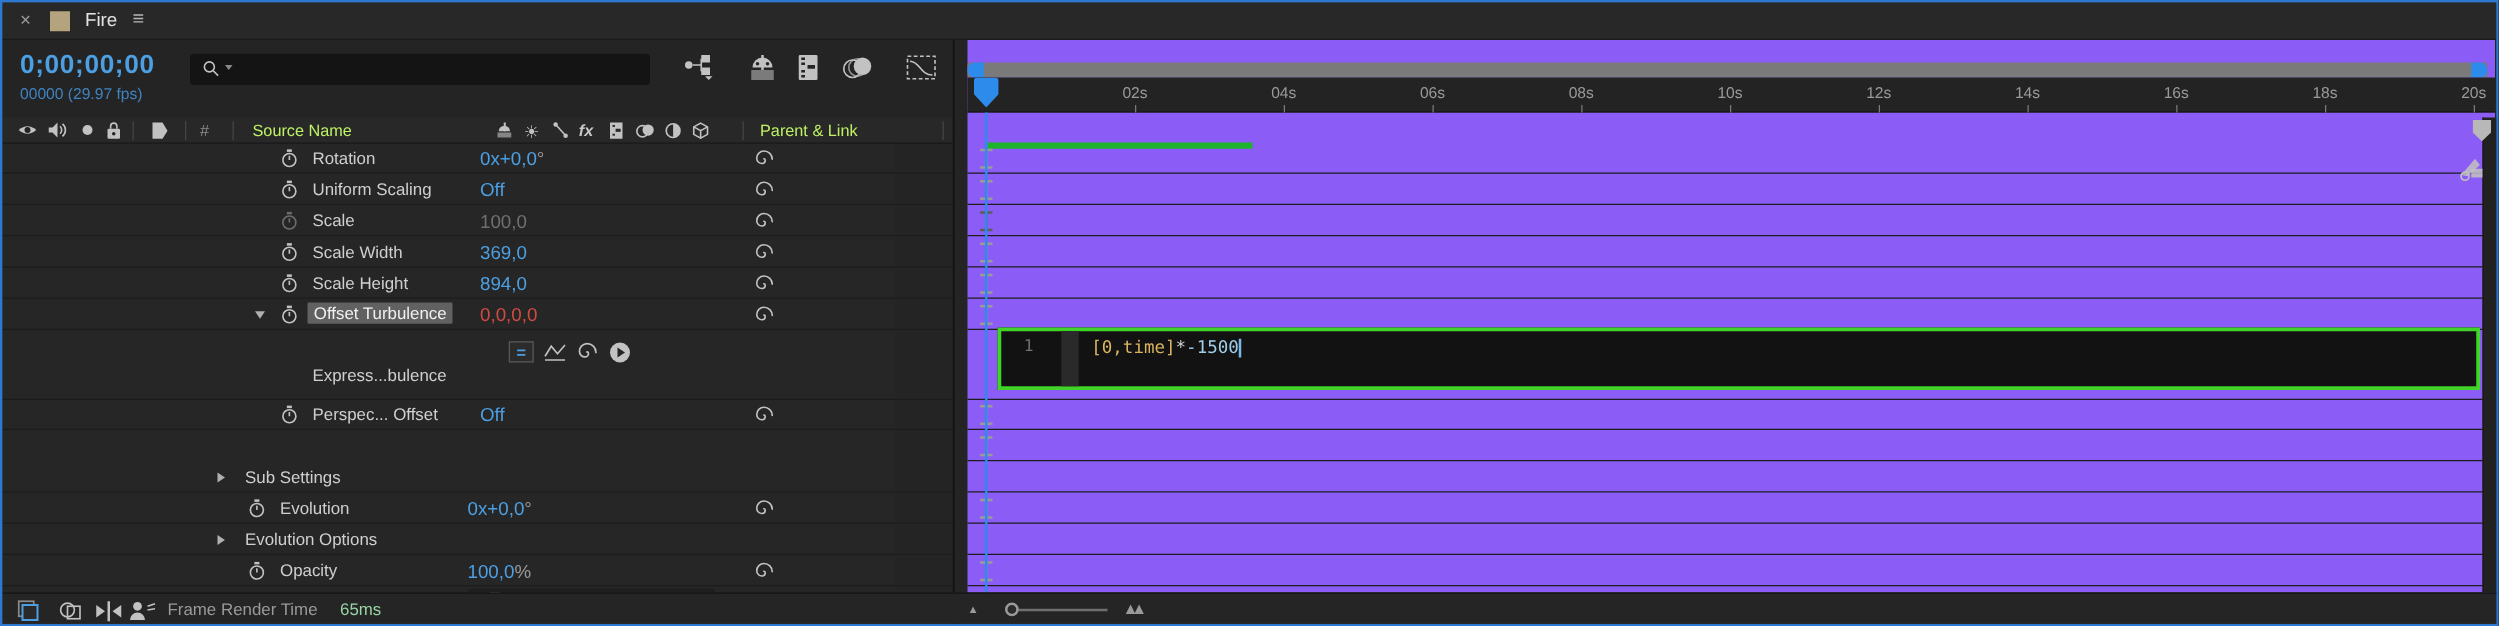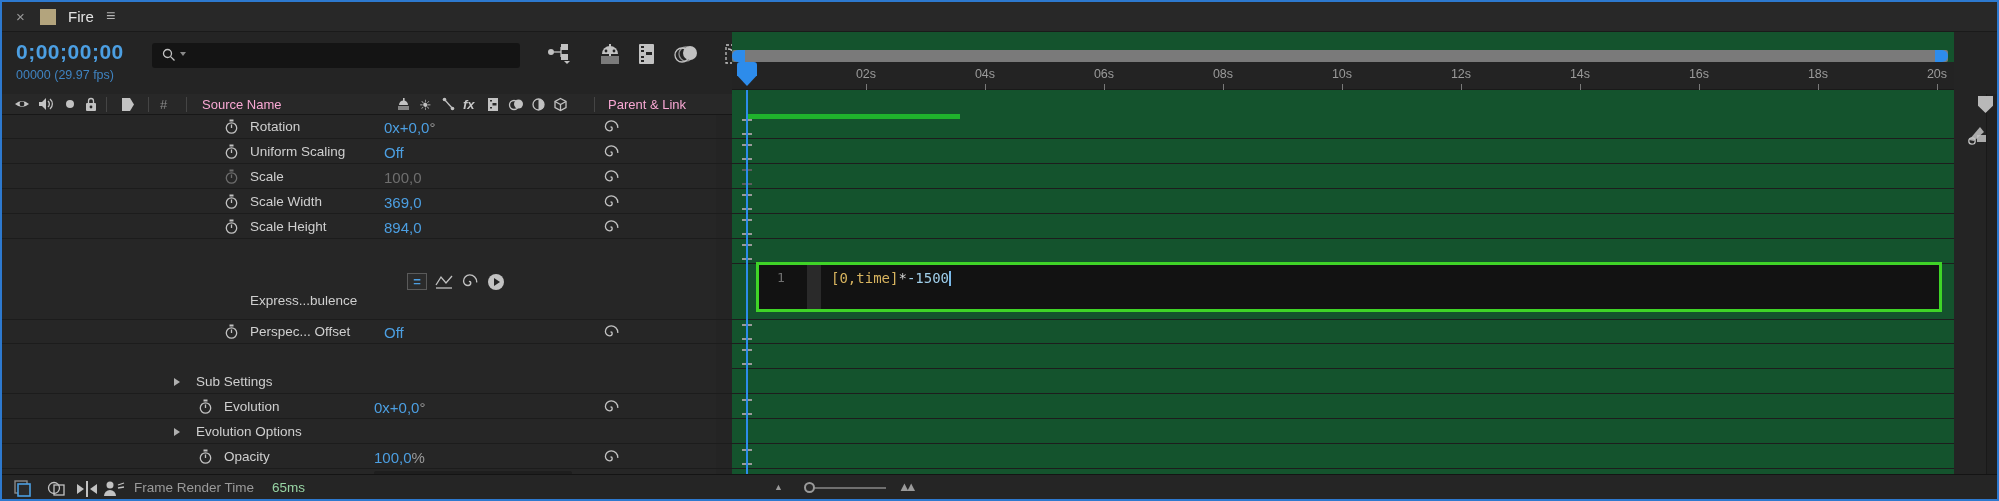--- a/index.html
+++ b/index.html
@@ -20,38 +20,38 @@
   #controls { position:absolute; left:0; top:30px; width:762px; height:62px; background:#242424; }
   .timecode { position:absolute; left:14px; top:8px; color:#4c9fe2; font-size:21px; font-weight:bold; letter-spacing:.5px; }
   .frameinfo { position:absolute; left:14px; top:36px; color:#3f83c0; font-size:12.5px; }
   .searchbox { position:absolute; left:150px; top:11px; width:368px; height:25px; background:#141414; border-radius:3px; }
   .searchbox svg { position:absolute; left:10px; top:5px; }
   .search-caret { position:absolute; left:28px; top:9px; width:0; height:0; border-left:3.5px solid transparent; border-right:3.5px solid transparent; border-top:4px solid #8a8a8a; }
   .tb-icon { position:absolute; top:10px; color:#b8b8b8; }
   
   #cols { position:absolute; left:0; top:92px; width:762px; height:21px; background:#282828; border-bottom:1px solid #171717; }
   .col-sep { position:absolute; top:3px; width:1px; height:15px; background:#454545; }
-  .col-label { position:absolute; top:3px; color:#f9a8d4; font-size:13px; }
+  .col-label { position:absolute; top:3px; color:#bef264; font-size:13px; }
   .hdr-ico { position:absolute; top:3px; color:#c2c2c2; font-size:12px; }
   
   #rows { position:absolute; left:0; top:113px; width:714px; height:359px; background:#262626; }
   .row { position:absolute; left:0; width:762px; height:24px; border-bottom:1px solid #1c1c1c; }
   .row .lbl { position:absolute; top:4px; color:#cfcfcf; font-size:13.5px; white-space:nowrap; }
   .row .val { position:absolute; left:382px; top:4px; font-size:15px; white-space:nowrap; }
   .blue { color:#4c9fe2; } .red { color:#cf4a41; } .dim { color:#6f6f6f; }
   .suffix { color:#9a9a9a; }
   .sw { position:absolute; top:4px; width:15px; height:16px; }
   .whip { position:absolute; left:601px; top:4px; width:16px; height:16px; }
   .sel-label { background:#616161; color:#f0f0f0 !important; padding:1px 5px; border-radius:1px; }
   .tri-r { width:0; height:0; border-top:4.5px solid transparent; border-bottom:4.5px solid transparent; border-left:6px solid #b0b0b0; position:absolute; top:8px; }
   .tri-d { width:0; height:0; border-left:4.5px solid transparent; border-right:4.5px solid transparent; border-top:6px solid #b0b0b0; position:absolute; top:9px; }
   .expr-ico { position:absolute; top:8px; }
   .eq-box { left:405px; width:20px; height:17px; background:#2b2b2b; border:1px solid #5a5a5a; color:#4c9fe2; font-weight:bold; font-size:13px; text-align:center; line-height:15px; }
   
-  #timeline { position:absolute; left:730px; top:30px; width:1222px; height:442px; background:#14532d; }
+  #timeline { position:absolute; left:772px; top:30px; width:1222px; height:442px; background:#8b5cf6; }
   #panel-divider { position:absolute; left:760px; top:30px; width:2px; height:468px; background:#161616; }
   .navigator { position:absolute; left:0; top:18px; width:1216px; height:12px; background:#7a7a7a; border-radius:2px; }
   .nav-cap { position:absolute; top:0; width:13px; height:12px; background:#2d8ceb; }
   .nav-cap.left { left:0; border-radius:6px 0 0 6px; }
   .nav-cap.right { right:0; border-radius:0 6px 6px 0; }
   .ruler { position:absolute; left:0; top:30px; width:1222px; height:28px; background:#232323; border-bottom:1px solid #191919; }
   .tick-label { position:absolute; top:5px; width:44px; text-align:center; color:#9a9a9a; font-size:12.5px; }
   .tick-mark { position:absolute; top:22px; width:1px; height:6px; background:#7a7a7a; }
   .green-bar { position:absolute; left:16px; top:82px; width:212px; height:5px; background:#1fb32c; }
   .tl-row { position:absolute; left:0; width:1222px; border-bottom:1px solid #1d1d1d; }
@@ -303,20 +303,33 @@
             <circle class="st" cx="7.5" cy="9" r="5.2"></circle>
             <line class="st" x1="7.5" y1="9" x2="7.5" y2="5.5"></line>
           </svg></span>
       <span class="lbl" style="left:248px">Scale Height</span>
       <span class="val blue"><span>894,0</span></span>
       <span class="whip"><svg width="16" height="16" viewBox="0 0 16 16">
             <path d="M8 8 a1.2 1.2 0 0 1 1.2 1.2 a2.6 2.6 0 0 1 -2.6 2.6 a4.2 4.2 0 0 1 -4.2 -4.2 a5.8 5.8 0 0 1 5.8 -5.8 a6.6 6.6 0 0 1 6.6 6.6" class="st" stroke-linecap="round"></path>
           </svg></span>
     </div>
 
+    <div class="row" style="top:125px">
+      <span class="tri-d" style="left:202px"></span>
+      <span class="sw" style="left:222px"><svg width="15" height="16" viewBox="0 0 15 16">
+            <rect class="fl" x="5.5" y="0.5" width="4" height="2"></rect>
+            <circle class="st" cx="7.5" cy="9" r="5.2"></circle>
+            <line class="st" x1="7.5" y1="9" x2="7.5" y2="5.5"></line>
+          </svg></span>
+      <span class="lbl sel-label" style="left:244px; top:2px">Offset Turbulence</span>
+      <span class="val red"><span>0,0,0,0</span></span>
+      <span class="whip"><svg width="16" height="16" viewBox="0 0 16 16">
+            <path d="M8 8 a1.2 1.2 0 0 1 1.2 1.2 a2.6 2.6 0 0 1 -2.6 2.6 a4.2 4.2 0 0 1 -4.2 -4.2 a5.8 5.8 0 0 1 5.8 -5.8 a6.6 6.6 0 0 1 6.6 6.6" class="st" stroke-linecap="round"></path>
+          </svg></span>
+    </div>
 
     <div class="row" style="top:150px; height:55px">
       <span class="lbl" style="left:248px; top:28px">Express...bulence</span>
       <span class="expr-ico eq-box">=</span>
       <span class="expr-ico" style="left:432px"><svg width="20" height="17" viewBox="0 0 20 17">
             <polyline class="st" points="2,12 7,4 12,10 18,3" stroke-width="1.6"></polyline>
             <line class="st" x1="2" y1="15" x2="18" y2="15"></line>
           </svg></span>
       <span class="expr-ico" style="left:459px"><svg width="17" height="17" viewBox="0 0 16 16">
             <path d="M8 8 a1.2 1.2 0 0 1 1.2 1.2 a2.6 2.6 0 0 1 -2.6 2.6 a4.2 4.2 0 0 1 -4.2 -4.2 a5.8 5.8 0 0 1 5.8 -5.8 a6.6 6.6 0 0 1 6.6 6.6" class="st" stroke-linecap="round"></path>

